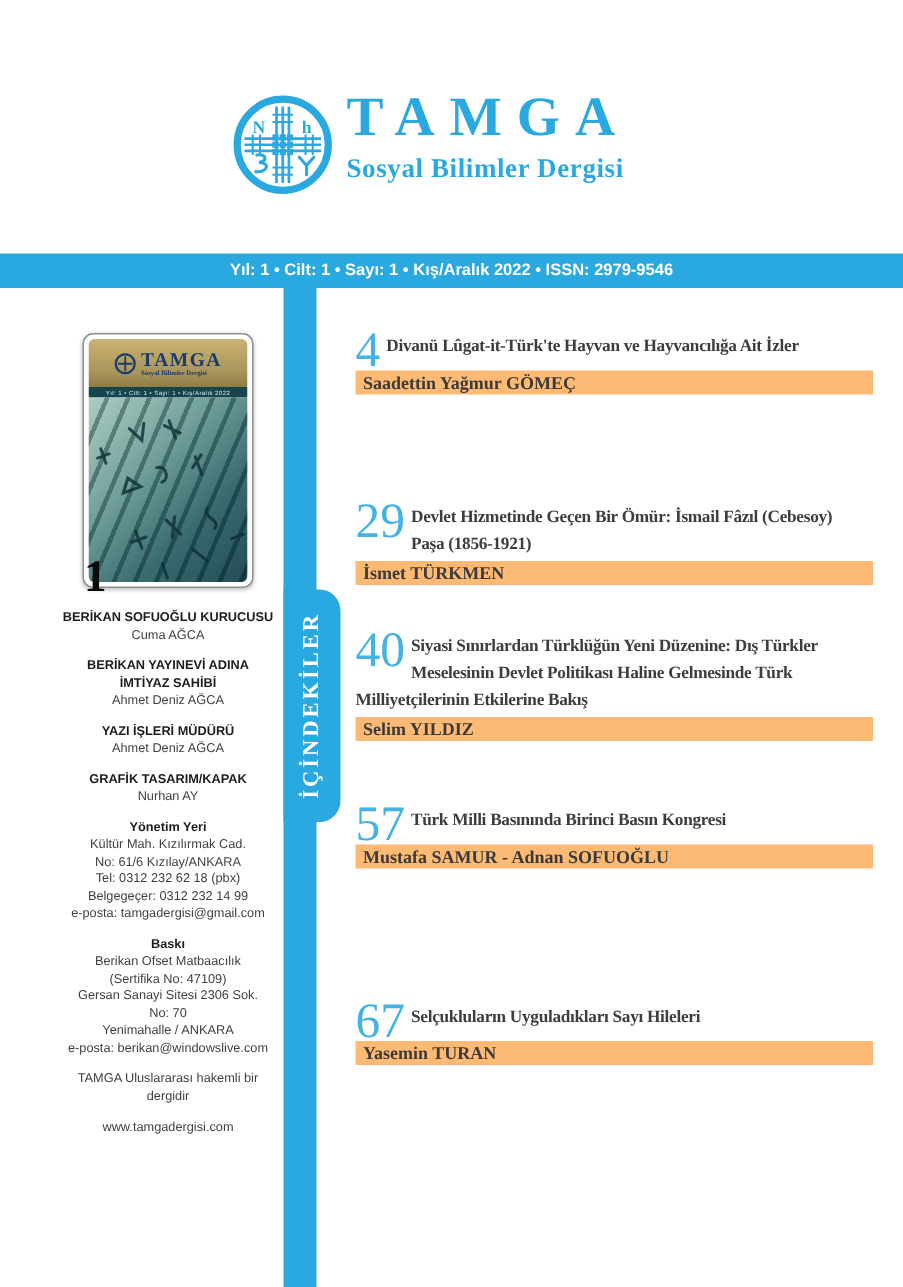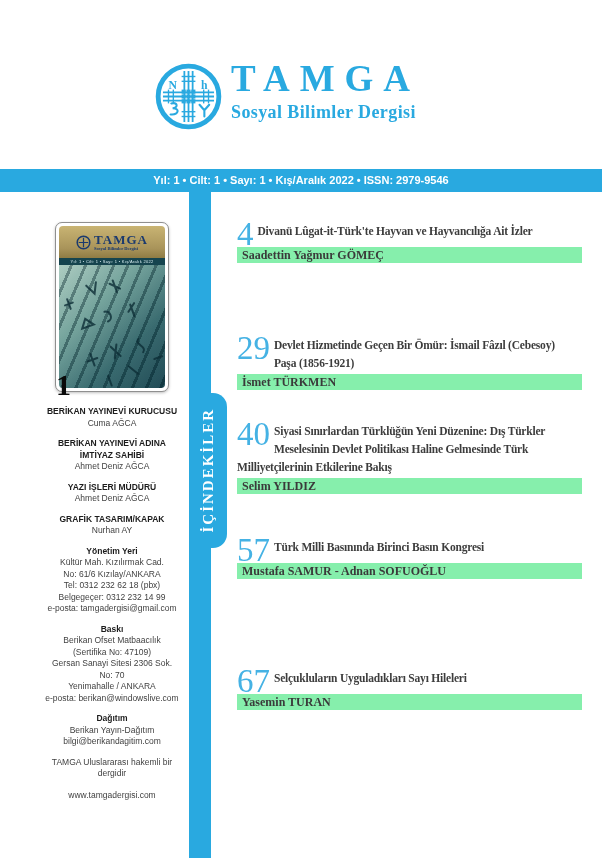--- a/index.html
+++ b/index.html
@@ -51,21 +51,21 @@
   .site { margin-top:10px; }
 
   
   .toc { position:absolute; left:237px; top:0; width:345px; height:858px; }
   .entry { position:absolute; left:0; width:100%; }
   .e1{top:221px} .e2{top:335px} .e3{top:421px} .e4{top:537px} .e5{top:668px} .e6{top:739px}
   .num { float:left; font-family:"Liberation Serif", serif; font-size:33px; line-height:26px;
          font-weight:400; color:#45b2e4; margin-right:4px; }
   .ttl { font-family:"Liberation Serif", serif; font-weight:bold; font-size:11.5px; line-height:14.5px;
          color:#3d3d3d; white-space:pre-line; letter-spacing:-0.2px; }
-  .authors { clear:left; margin-top:3px; background:#86efac; color:#3a3a3a; padding:0 5px;
+  .authors { clear:left; margin-top:3px; background:#fdba74; color:#3a3a3a; padding:0 5px;
              font-family:"Liberation Serif", serif; font-weight:bold; font-size:12px; line-height:16px; }
 </style>
 </head>
 <body>
 
 <div class="page">
 
   <svg class="logo" viewBox="0 0 100 100">
     <g stroke="#29a9e0" fill="none">
       <circle cx="50" cy="50" r="44" stroke-width="7"></circle>
@@ -151,21 +151,21 @@
               <path d="M70 80 c-6 4 6 10 0 14"></path>
               <path d="M30 104 v10 M52 102 l6 10 M78 104 h8"></path>
             </g>
           </svg>
         </div>
       </div>
       <div class="cover-num">1</div>
     </div>
 
     <div class="block">
-      <div class="block-h">BERİKAN YAYINEVİ KURUCUSU</div>
+      <div class="block-h">BERİKAN SOFUOĞLU KURUCUSU</div>
       <div class="block-b">Cuma AĞCA</div>
     </div>
     <div class="block">
       <div class="block-h">BERİKAN YAYINEVİ ADINA
 İMTİYAZ SAHİBİ</div>
       <div class="block-b">Ahmet Deniz AĞCA</div>
     </div>
     <div class="block">
       <div class="block-h">YAZI İŞLERİ MÜDÜRÜ</div>
       <div class="block-b">Ahmet Deniz AĞCA</div>
@@ -185,25 +185,20 @@
     <div class="block">
       <div class="block-h">Baskı</div>
       <div class="block-b">Berikan Ofset Matbaacılık
 (Sertifika No: 47109)
 Gersan Sanayi Sitesi 2306 Sok.
 No: 70
 Yenimahalle / ANKARA
 e-posta: berikan@windowslive.com</div>
     </div>
     <div class="block">
-      <div class="block-h">Dağıtım</div>
-      <div class="block-b">Berikan Yayın-Dağıtım
-bilgi@berikandagitim.com</div>
-    </div>
-    <div class="block">
       <div class="block-b">TAMGA Uluslararası hakemli bir
 dergidir</div>
     </div>
     <div class="site">www.tamgadergisi.com</div>
   </div>
 
   <div class="toc">
 
     <div class="entry e1">
       <p class="t"><span class="num">4</span><span class="ttl">Divanü Lûgat-it-Türk'te Hayvan ve Hayvancılığa Ait İzler</span></p>

